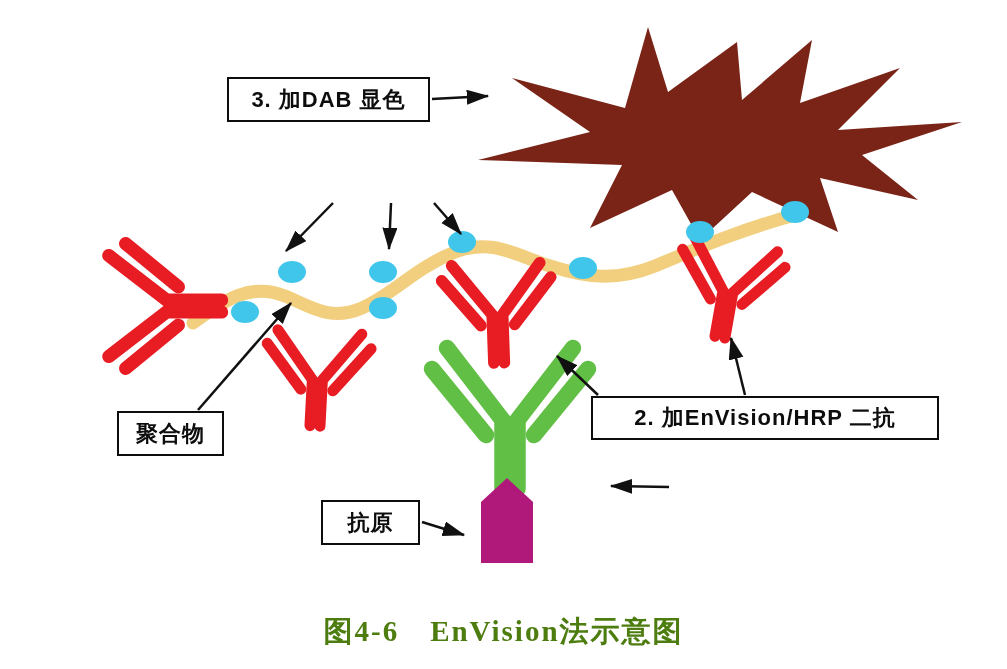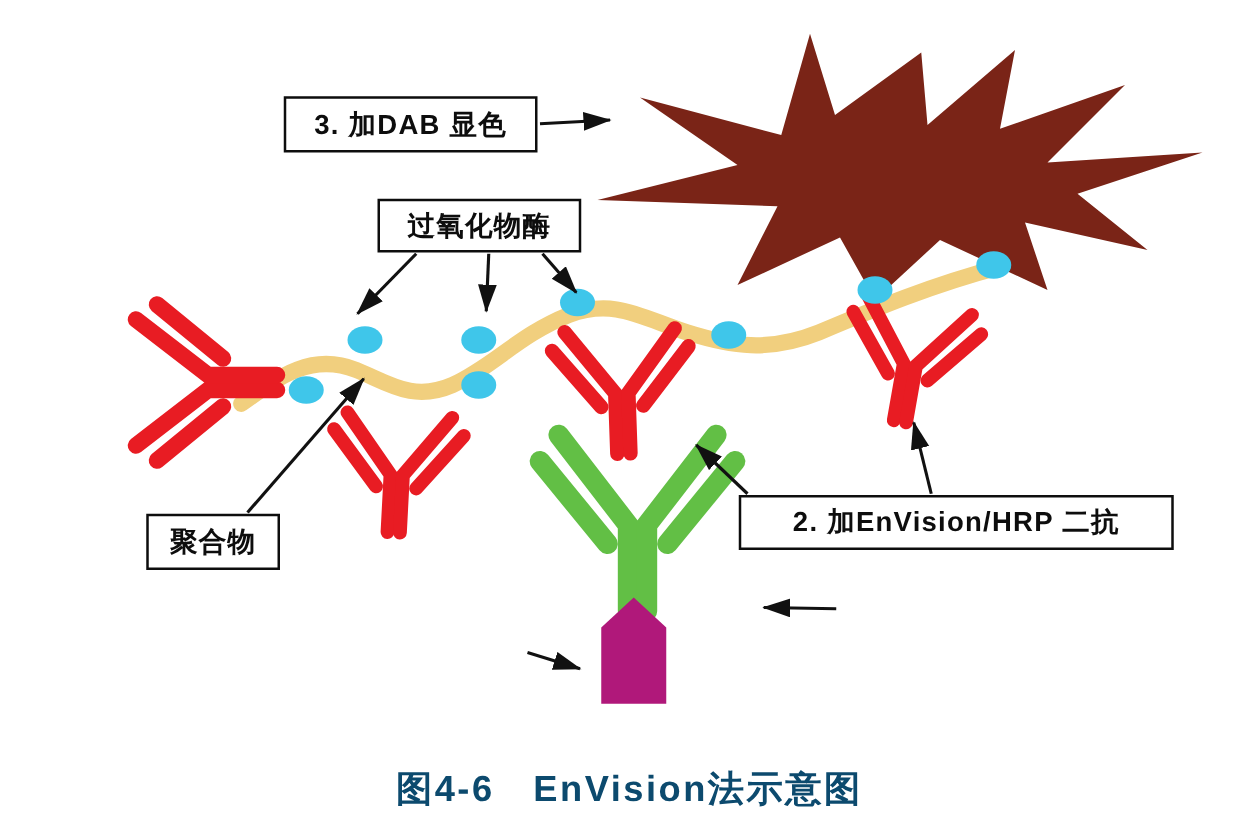--- a/index.html
+++ b/index.html
@@ -30,22 +30,23 @@
 
   .caption {
     position: absolute;
     z-index: 2;
     left: 0;
     right: 0;
     top: 612px;
     text-align: center;
     font-size: 29px;
     font-weight: 600;
-    color: #0c4a6e;
+    color: #4d7c0f;
     letter-spacing: 2px;
+    font-family: Liberation Serif, serif;
   }
 
   
   .burst      { fill: var(--color-burst, #7a2417); stroke: none; }
   .polymer    { fill: none; stroke: var(--color-polymer, #f1cf7e); }
   .enzyme     { fill: var(--color-enzyme, #3fc6ea); stroke: none; }
   .ab-red     { stroke: var(--color-secondary_antibody, #e81c23); }
   .ab-green   { stroke: var(--color-primary_antibody, #62bf45); }
   .antigen-sh { fill: var(--color-antigen, #b0187a); stroke: none; }
   .arrow      { stroke: var(--color-ink, #111111); stroke-width: 2.5; fill: none; }
@@ -105,23 +106,23 @@
       <line class="arrow" marker-end="url(#ah)" x1="198" y1="410" x2="291" y2="303"></line>
       <line class="arrow" marker-end="url(#ah)" x1="598" y1="395" x2="557" y2="356"></line>
       <line class="arrow" marker-end="url(#ah)" x1="745" y1="395" x2="731" y2="338"></line>
       <line class="arrow" marker-end="url(#ah)" x1="669" y1="487" x2="611" y2="486"></line>
       <line class="arrow" marker-end="url(#ah)" x1="422" y1="522" x2="464" y2="535"></line>
     </g>
   </svg>
 
   <div class="label-box" style="left:227px; top:77px; width:203px; height:45px;">3. 加DAB 显色</div>
 
-  <div class="label-box" style="left:302px; top:159px; width:163px; height:43px;">过氧化物酶</div>
 
   <div class="label-box" style="left:117px; top:411px; width:107px; height:45px;">聚合物</div>
 
   <div class="label-box" style="left:591px; top:396px; width:348px; height:44px;">2. 加EnVision/HRP 二抗</div>
 
 
+  <div class="label-box" style="left:321px; top:500px; width:99px; height:45px;">抗原</div>
 
   <div class="caption">图4-6　EnVision法示意图</div>
 
 </div>
 
 </body></html>

